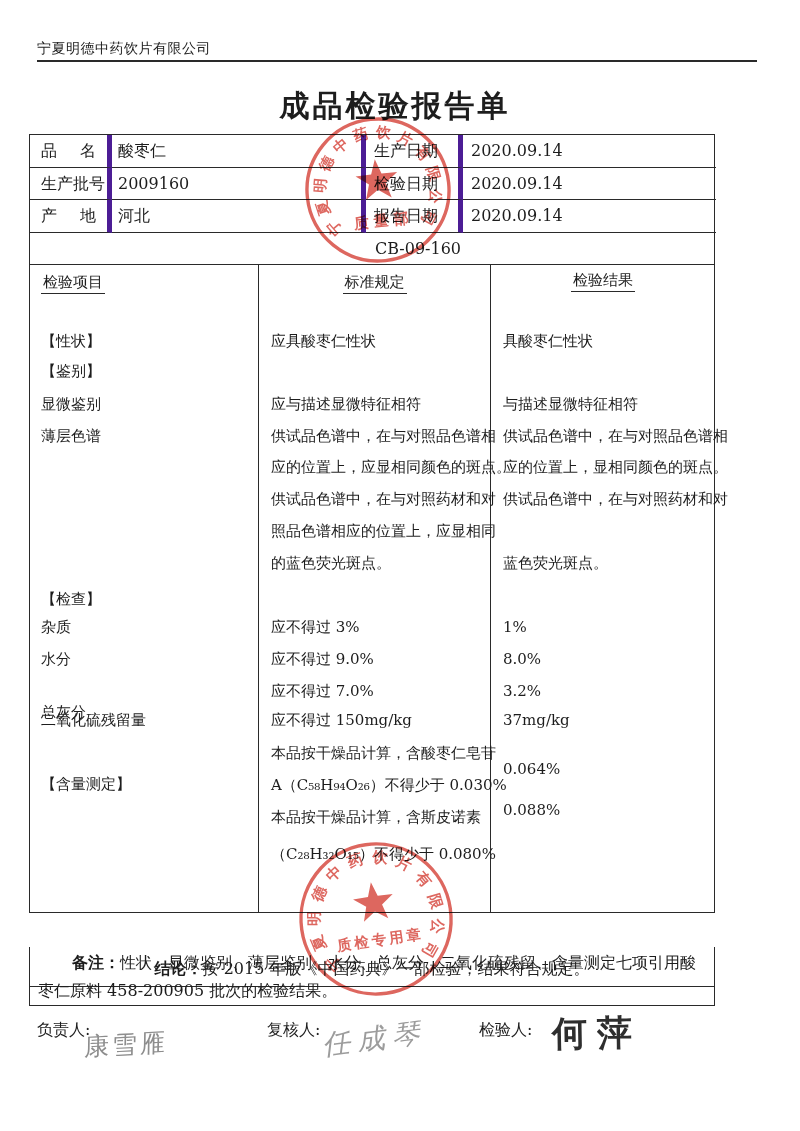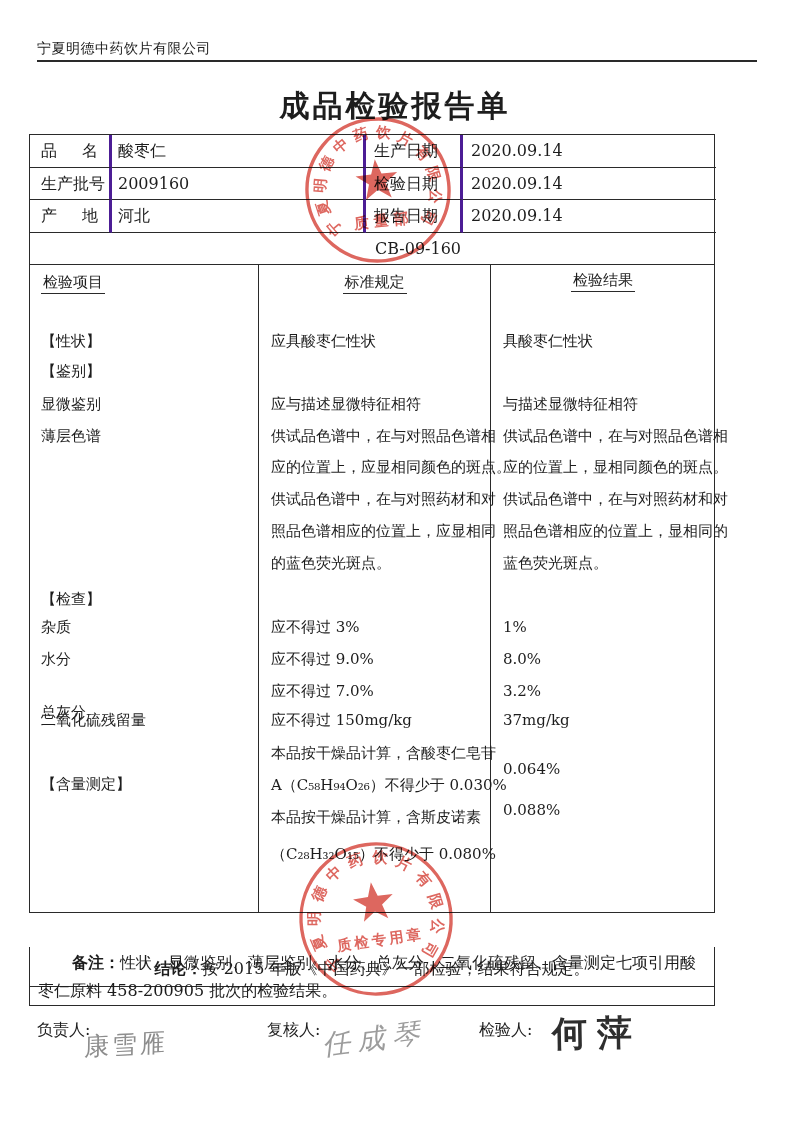--- a/index.html
+++ b/index.html
@@ -31,21 +31,21 @@
   
   .t1 {
     left: 29px; top: 134px; width: 686px; height: 131px;
     border: 1.5px solid #2a2a2a;
     display: grid;
     grid-template-columns: 82px 254px 97px 253px;
     grid-template-rows: 32.5px 32.5px 32.5px 31.5px;
     font-size: 16px;
   }
   .t1 .c {
-    border-right: 3px solid #4c1d95;
+    border-right: 5px solid #4c1d95;
     border-bottom: 1px solid #2a2a2a;
     display: block; overflow: hidden; white-space: nowrap;
     line-height: 31px; padding: 0 8px;
   }
   .t1 .jl { text-align: justify; text-align-last: justify; padding: 0 11px; }
   .t1 .val { padding-left: 6px; }
   .t1 .nbr { border-right: none; }
   .t1 .nbb { border-bottom: none; }
   .t1 .sp2 { grid-column: 1 / 3; }
   .t1 .sp34 { grid-column: 3 / 5; padding-left: 9px; }
@@ -131,21 +131,20 @@
     <div class="t2line" style="top: 128px; left: 241px;">应与描述显微特征相符</div>
     <div class="t2line" style="top: 128px; left: 473px;">与描述显微特征相符</div>
     <div class="t2line" style="top: 160px; left: 11px;">薄层色谱</div>
     <div class="t2line" style="top: 160px; left: 241px;">供试品色谱中，在与对照品色谱相</div>
     <div class="t2line" style="top: 160px; left: 473px;">供试品色谱中，在与对照品色谱相</div>
     <div class="t2line" style="top: 191px; left: 241px;">应的位置上，应显相同颜色的斑点。</div>
     <div class="t2line" style="top: 191px; left: 473px;">应的位置上，显相同颜色的斑点。</div>
     <div class="t2line" style="top: 223px; left: 241px;">供试品色谱中，在与对照药材和对</div>
     <div class="t2line" style="top: 223px; left: 473px;">供试品色谱中，在与对照药材和对</div>
     <div class="t2line" style="top: 255px; left: 241px;">照品色谱相应的位置上，应显相同</div>
-    <div class="t2line" style="top: 255px; left: 473px;">照品色谱相应的位置上，显相同的</div>
     <div class="t2line" style="top: 287px; left: 241px;">的蓝色荧光斑点。</div>
     <div class="t2line" style="top: 287px; left: 473px;">蓝色荧光斑点。</div>
     <div class="t2line" style="top: 323px; left: 11px;">【检查】</div>
     <div class="t2line" style="top: 351px; left: 11px;">杂质</div>
     <div class="t2line" style="top: 351px; left: 241px;">应不得过 3%</div>
     <div class="t2line" style="top: 351px; left: 473px;">1%</div>
     <div class="t2line" style="top: 383px; left: 11px;">水分</div>
     <div class="t2line" style="top: 383px; left: 241px;">应不得过 9.0%</div>
     <div class="t2line" style="top: 383px; left: 473px;">8.0%</div>
     <div class="t2line" style="top: 436px; left: 11px;">总灰分</div>

